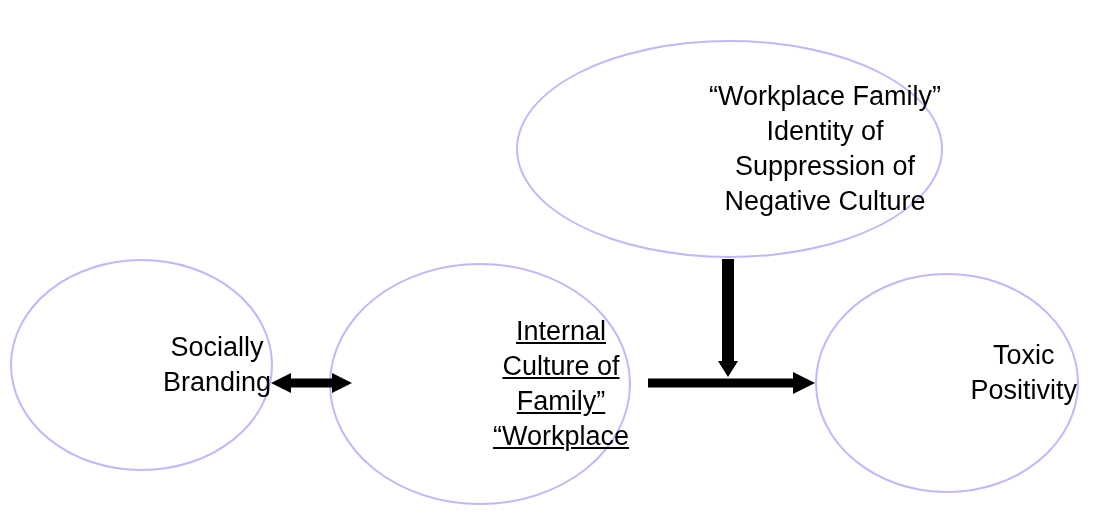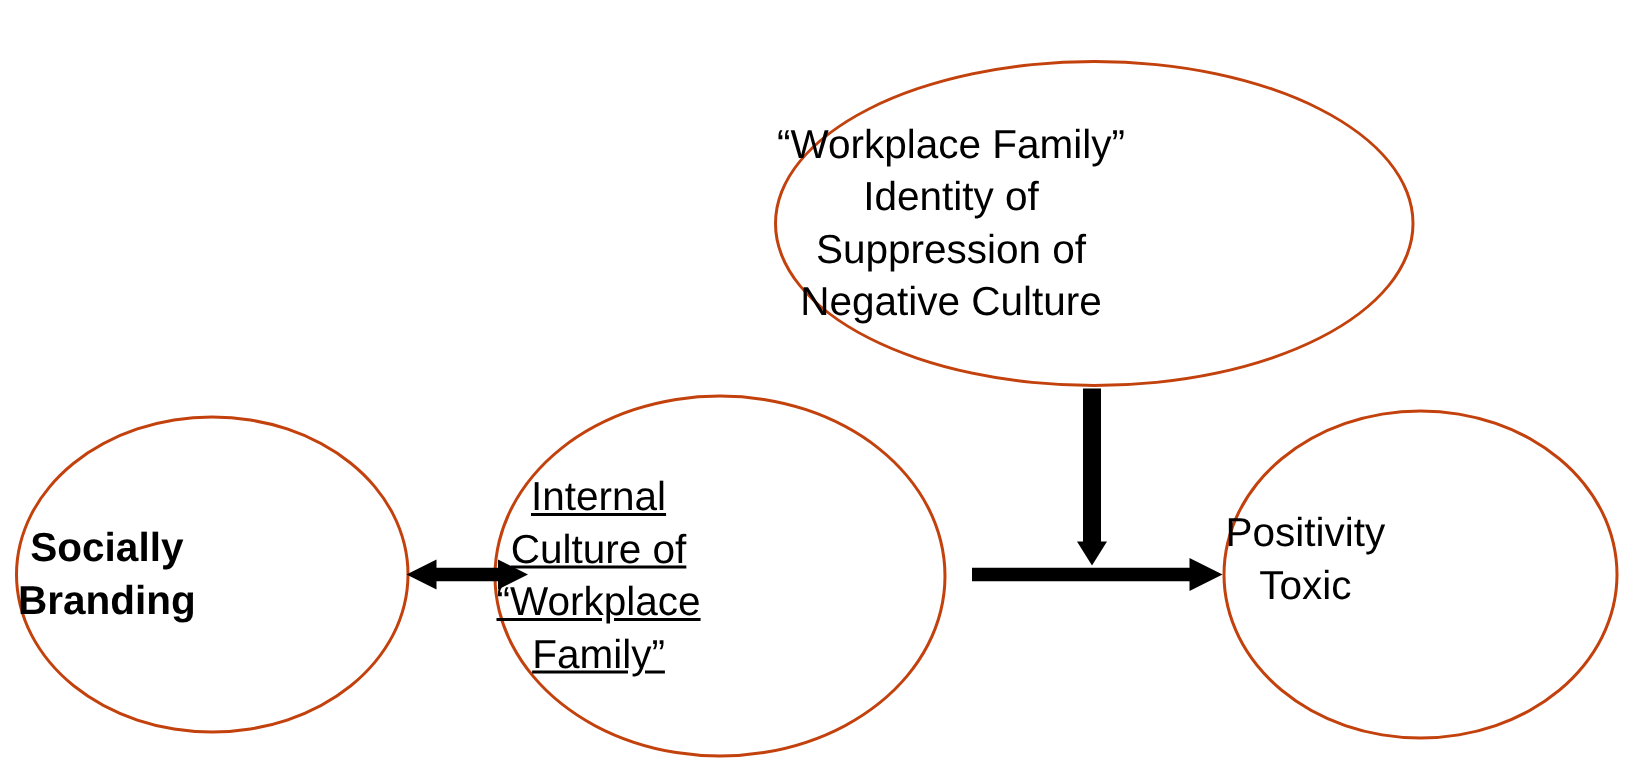--- a/index.html
+++ b/index.html
@@ -12,36 +12,36 @@
     width: 1099px;
     height: 520px;
     background: #ffffff;
     overflow: hidden;
     font-family: "Liberation Sans", sans-serif;
     color: #000000;
   }
   .node {
     position: absolute;
     box-sizing: border-box;
-    border: 2px solid #c2410c;
+    border: 2px solid #c4b5fd;
     border-radius: 50%;
     background: #ffffff;
     display: flex;
     align-items: center;
-    justify-content: flex-start;
+    justify-content: flex-end;
     z-index: 1;
   }
   .node-label {
     text-align: center;
     font-size: 27px;
     line-height: 35px;
     white-space: nowrap;
   }
   #node-top    { left: 516px; top: 40px;  width: 427px; height: 218px; }
-  #node-left   { left: 10px;  top: 277px; width: 263px; height: 212px; font-weight: bold; }
+  #node-left   { left: 10px;  top: 259px; width: 263px; height: 212px; }
   #node-middle { left: 329px; top: 263px; width: 302px; height: 242px; text-decoration: underline; }
   #node-right  { left: 815px; top: 273px; width: 264px; height: 220px; }
   #node-right .node-label { transform: translateY(-10px); }
   #arrow-layer {
     position: absolute;
     left: 0;
     top: 0;
     z-index: 2;
     pointer-events: none;
   }
@@ -65,29 +65,29 @@
     <div class="node-label">
       <div>Socially</div>
       <div>Branding</div>
     </div>
   </div>
 
   <div class="node" id="node-middle">
     <div class="node-label">
       <div>Internal</div>
       <div>Culture of</div>
+      <div>Family”</div>
       <div>“Workplace</div>
-      <div>Family”</div>
     </div>
   </div>
 
   <div class="node" id="node-right">
     <div class="node-label">
+      <div>Toxic</div>
       <div>Positivity</div>
-      <div>Toxic</div>
     </div>
   </div>
 
   <svg id="arrow-layer" width="1099" height="520" viewBox="0 0 1099 520">
 
     <g>
       <rect x="288" y="378.5" width="48" height="9"></rect>
       <polygon points="271,383 291,373 291,393"></polygon>
       <polygon points="352,383 332,373 332,393"></polygon>
     </g>

